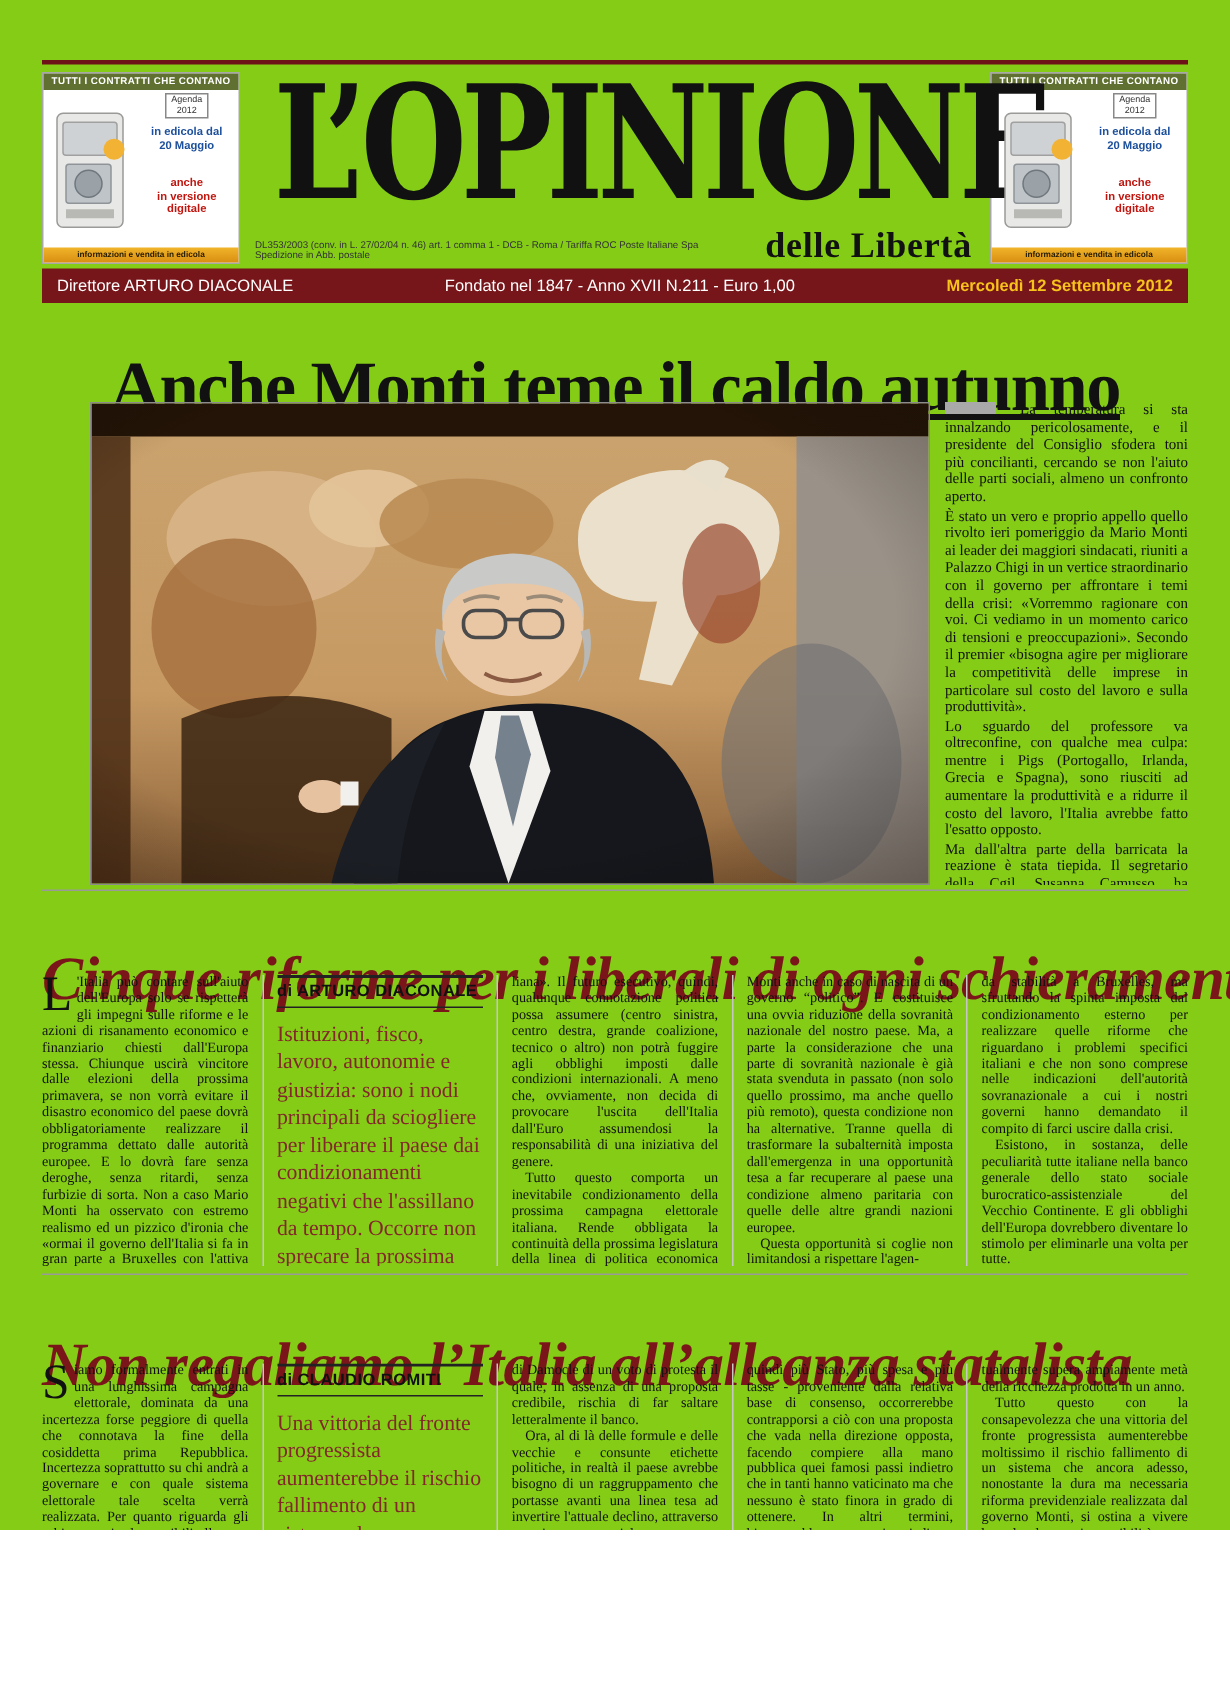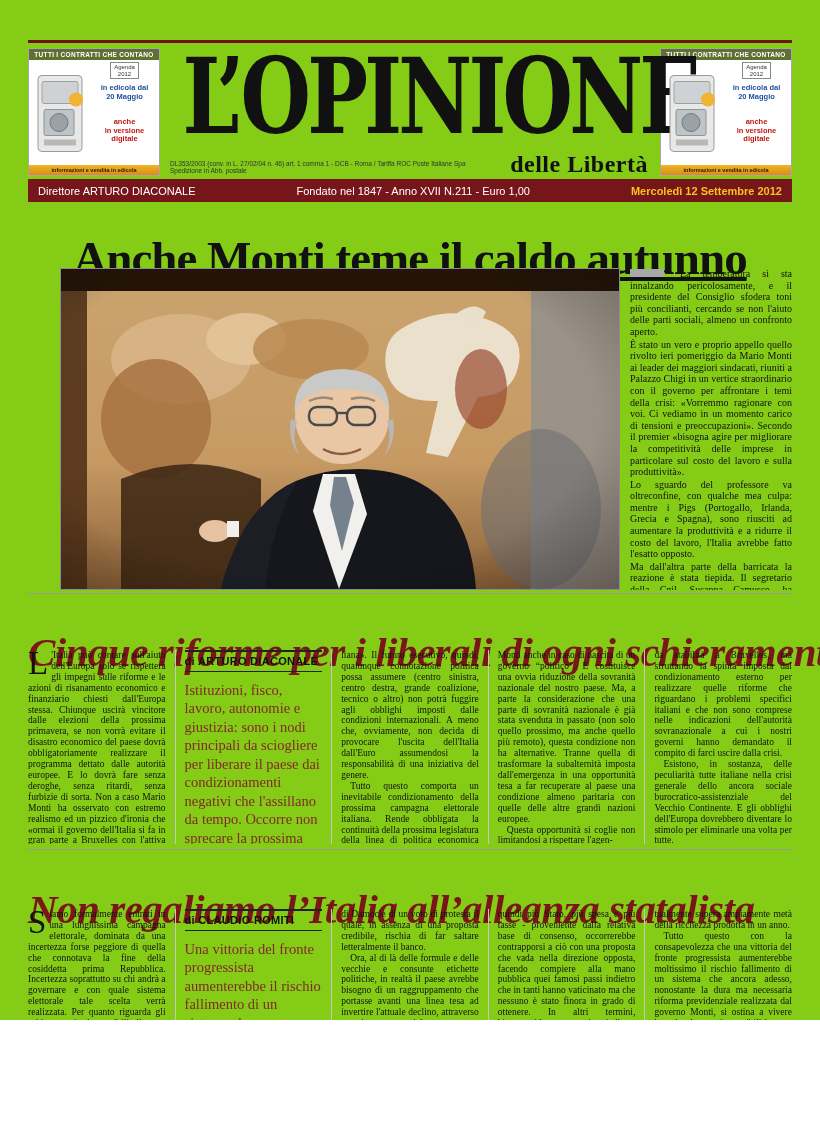--- a/index.html
+++ b/index.html
@@ -224,21 +224,21 @@
         <p>liana». Il futuro esecutivo, quindi, qualunque connotazione politica possa assumere (centro sinistra, centro destra, grande coalizione, tecnico o altro) non potrà fuggire agli obblighi imposti dalle condizioni internazionali. A meno che, ovviamente, non decida di provocare l'uscita dell'Italia dall'Euro assumendosi la responsabilità di una iniziativa del genere.</p>
         <p>Tutto questo comporta un inevitabile condizionamento della prossima campagna elettorale italiana. Rende obbligata la continuità della prossima legislatura della linea di politica economica portata avanti dall'esecutivo tecnico di Mario</p>
       </div>
     <div class="col">
         <p>Monti anche in caso di nascita di un governo “politico”. E costituisce una ovvia riduzione della sovranità nazionale del nostro paese. Ma, a parte la considerazione che una parte di sovranità nazionale è già stata svenduta in passato (non solo quello prossimo, ma anche quello più remoto), questa condizione non ha alternative. Tranne quella di trasformare la subalternità imposta dall'emergenza in una opportunità tesa a far recuperare al paese una condizione almeno paritaria con quelle delle altre grandi nazioni europee.</p>
         <p>Questa opportunità si coglie non limitandosi a rispettare l'agen-</p>
       </div>
     <div class="col">
       <div>
           <p>da stabilità a Bruxelles, ma sfruttando la spinta imposta dal condizionamento esterno per realizzare quelle riforme che riguardano i problemi specifici italiani e che non sono comprese nelle indicazioni dell'autorità sovranazionale a cui i nostri governi hanno demandato il compito di farci uscire dalla crisi.</p>
-          <p>Esistono, in sostanza, delle peculiarità tutte italiane nella crisi generale dello ancora sociale burocratico-assistenziale del Vecchio Continente. E gli obblighi dell'Europa dovrebbero diventare lo stimolo per eliminarle una volta per tutte.</p>
+          <p>Esistono, in sostanza, delle peculiarità tutte italiane nella banco generale dello stato sociale burocratico-assistenziale del Vecchio Continente. E gli obblighi dell'Europa dovrebbero diventare lo stimolo per eliminarle una volta per tutte.</p>
         </div>
 
     </div>
   </div>
 
   <div class="sep" style="top:849px"></div>
   <h2 class="red-head" style="top:855px">Non regaliamo l’Italia all’alleanza statalista</h2>
 
   <div class="cols" style="top:909px;height:221px">
     <div class="col">

